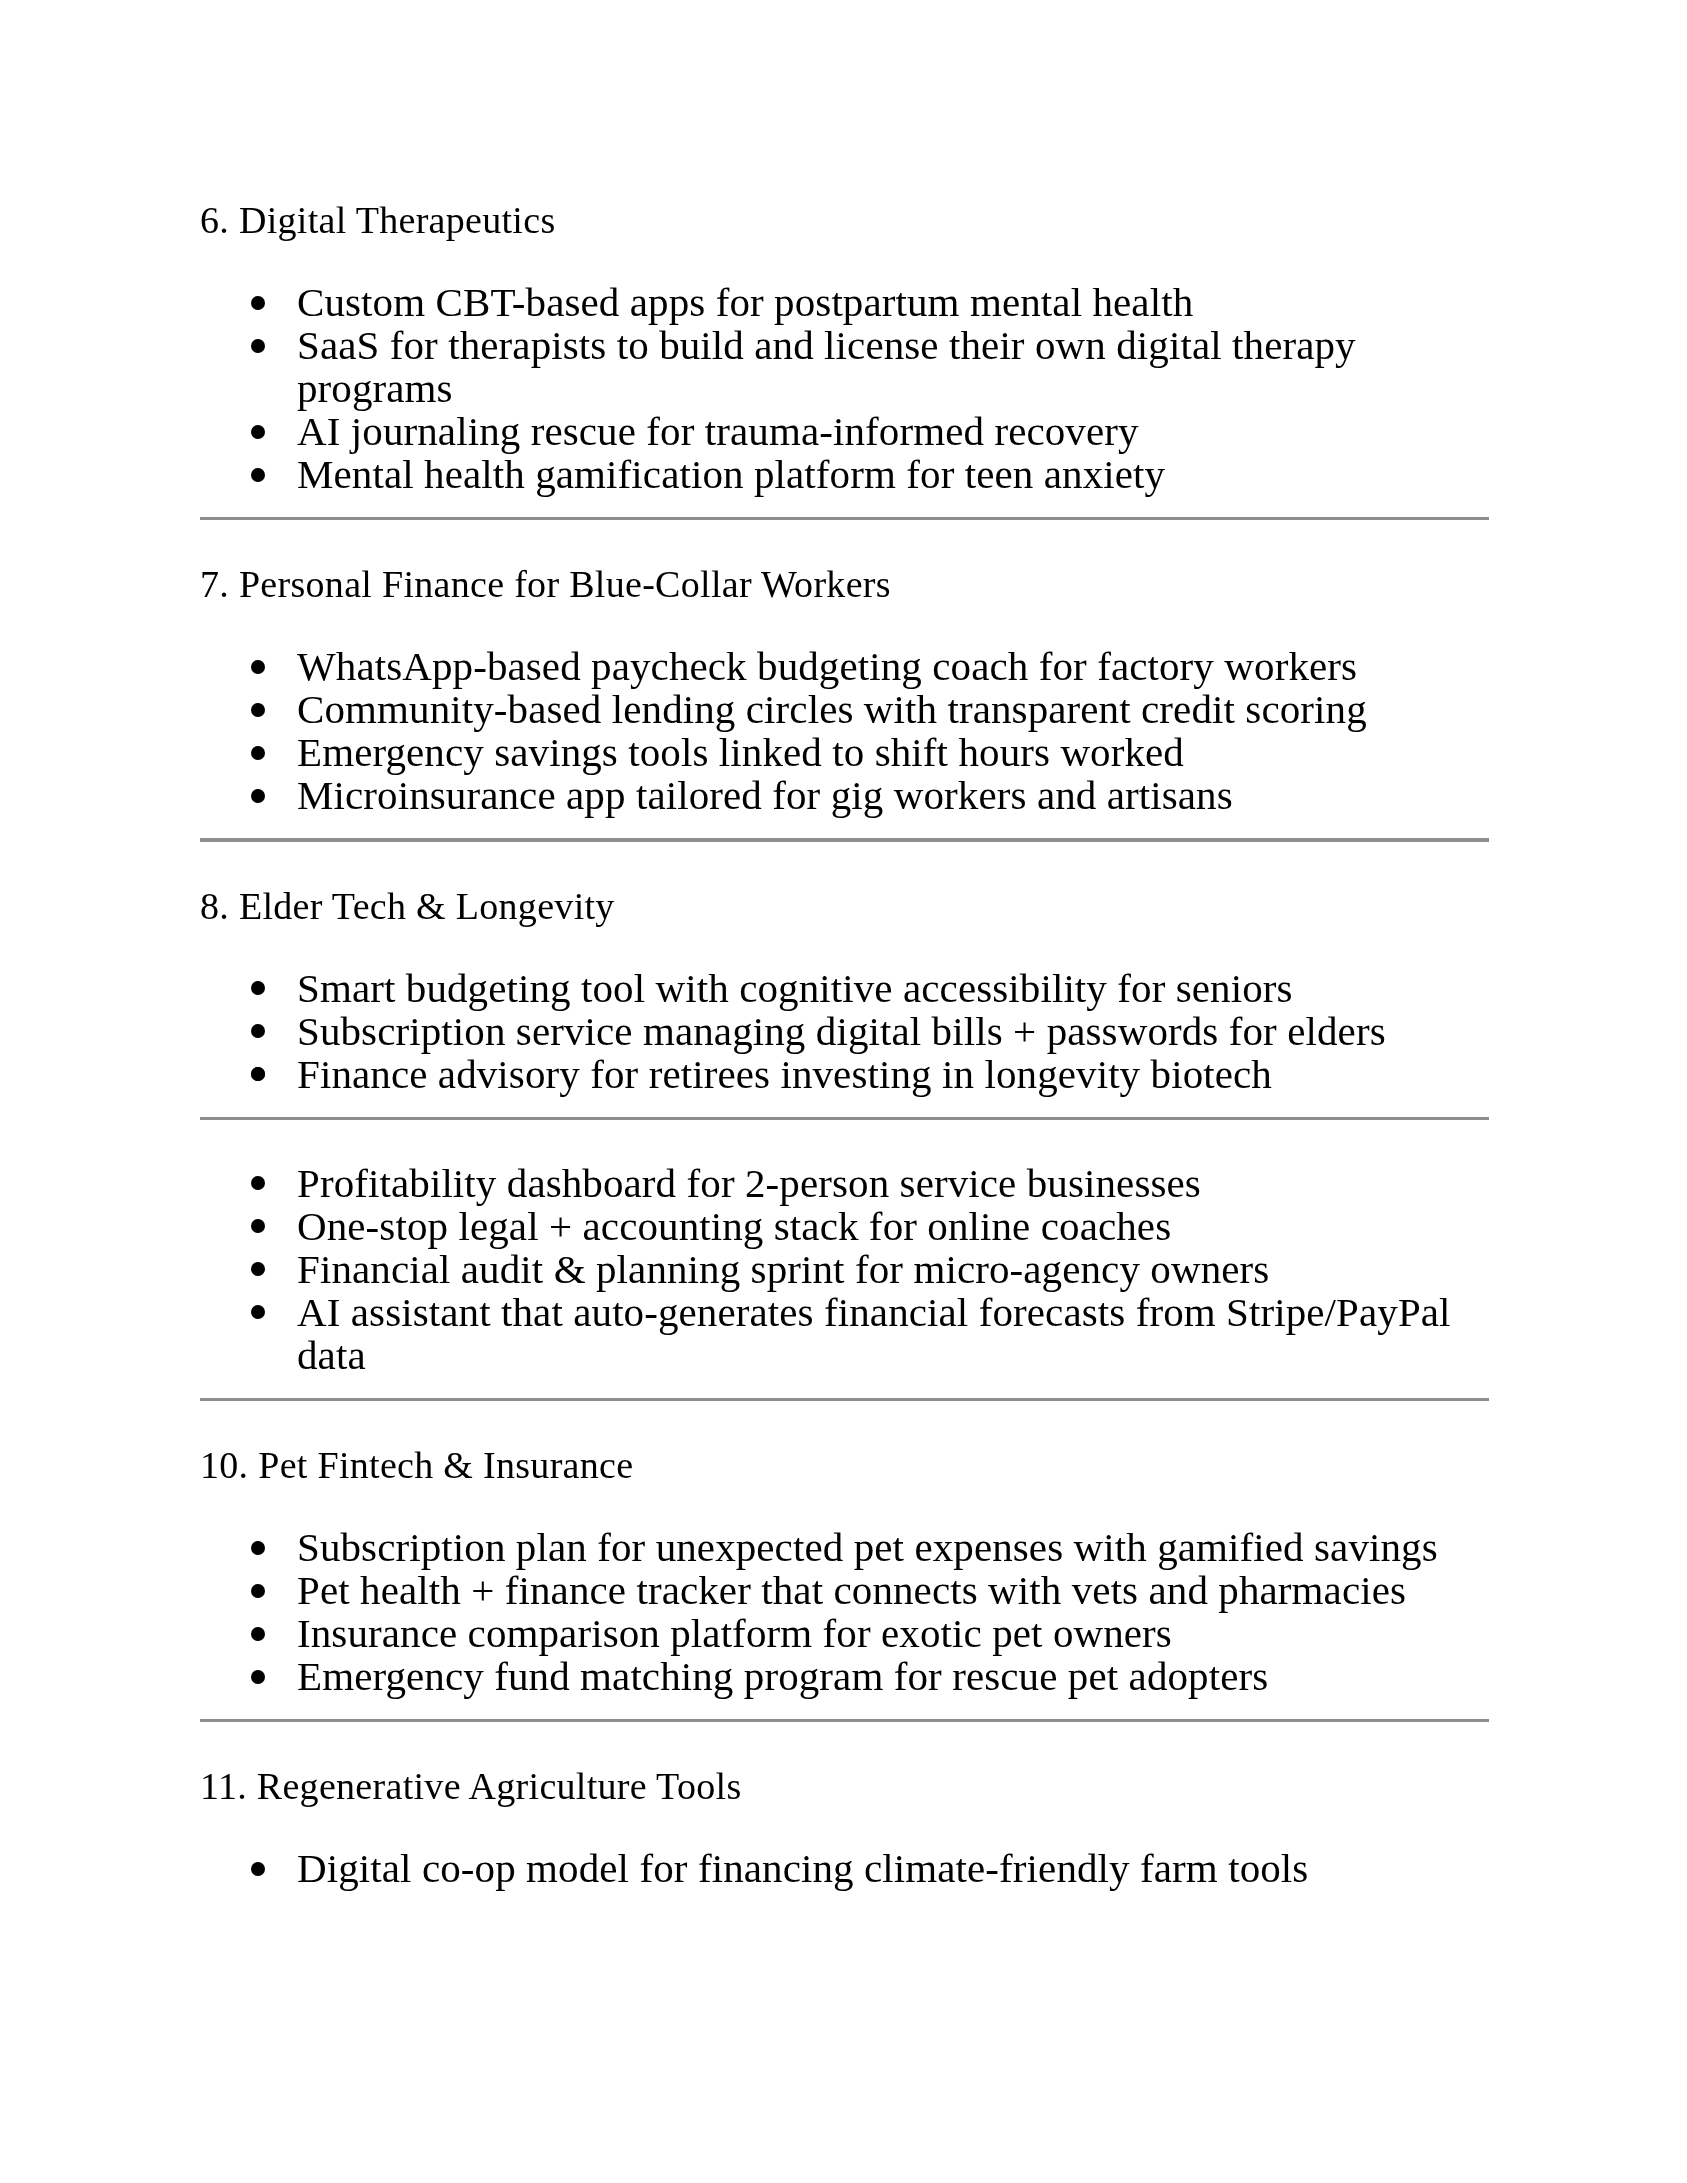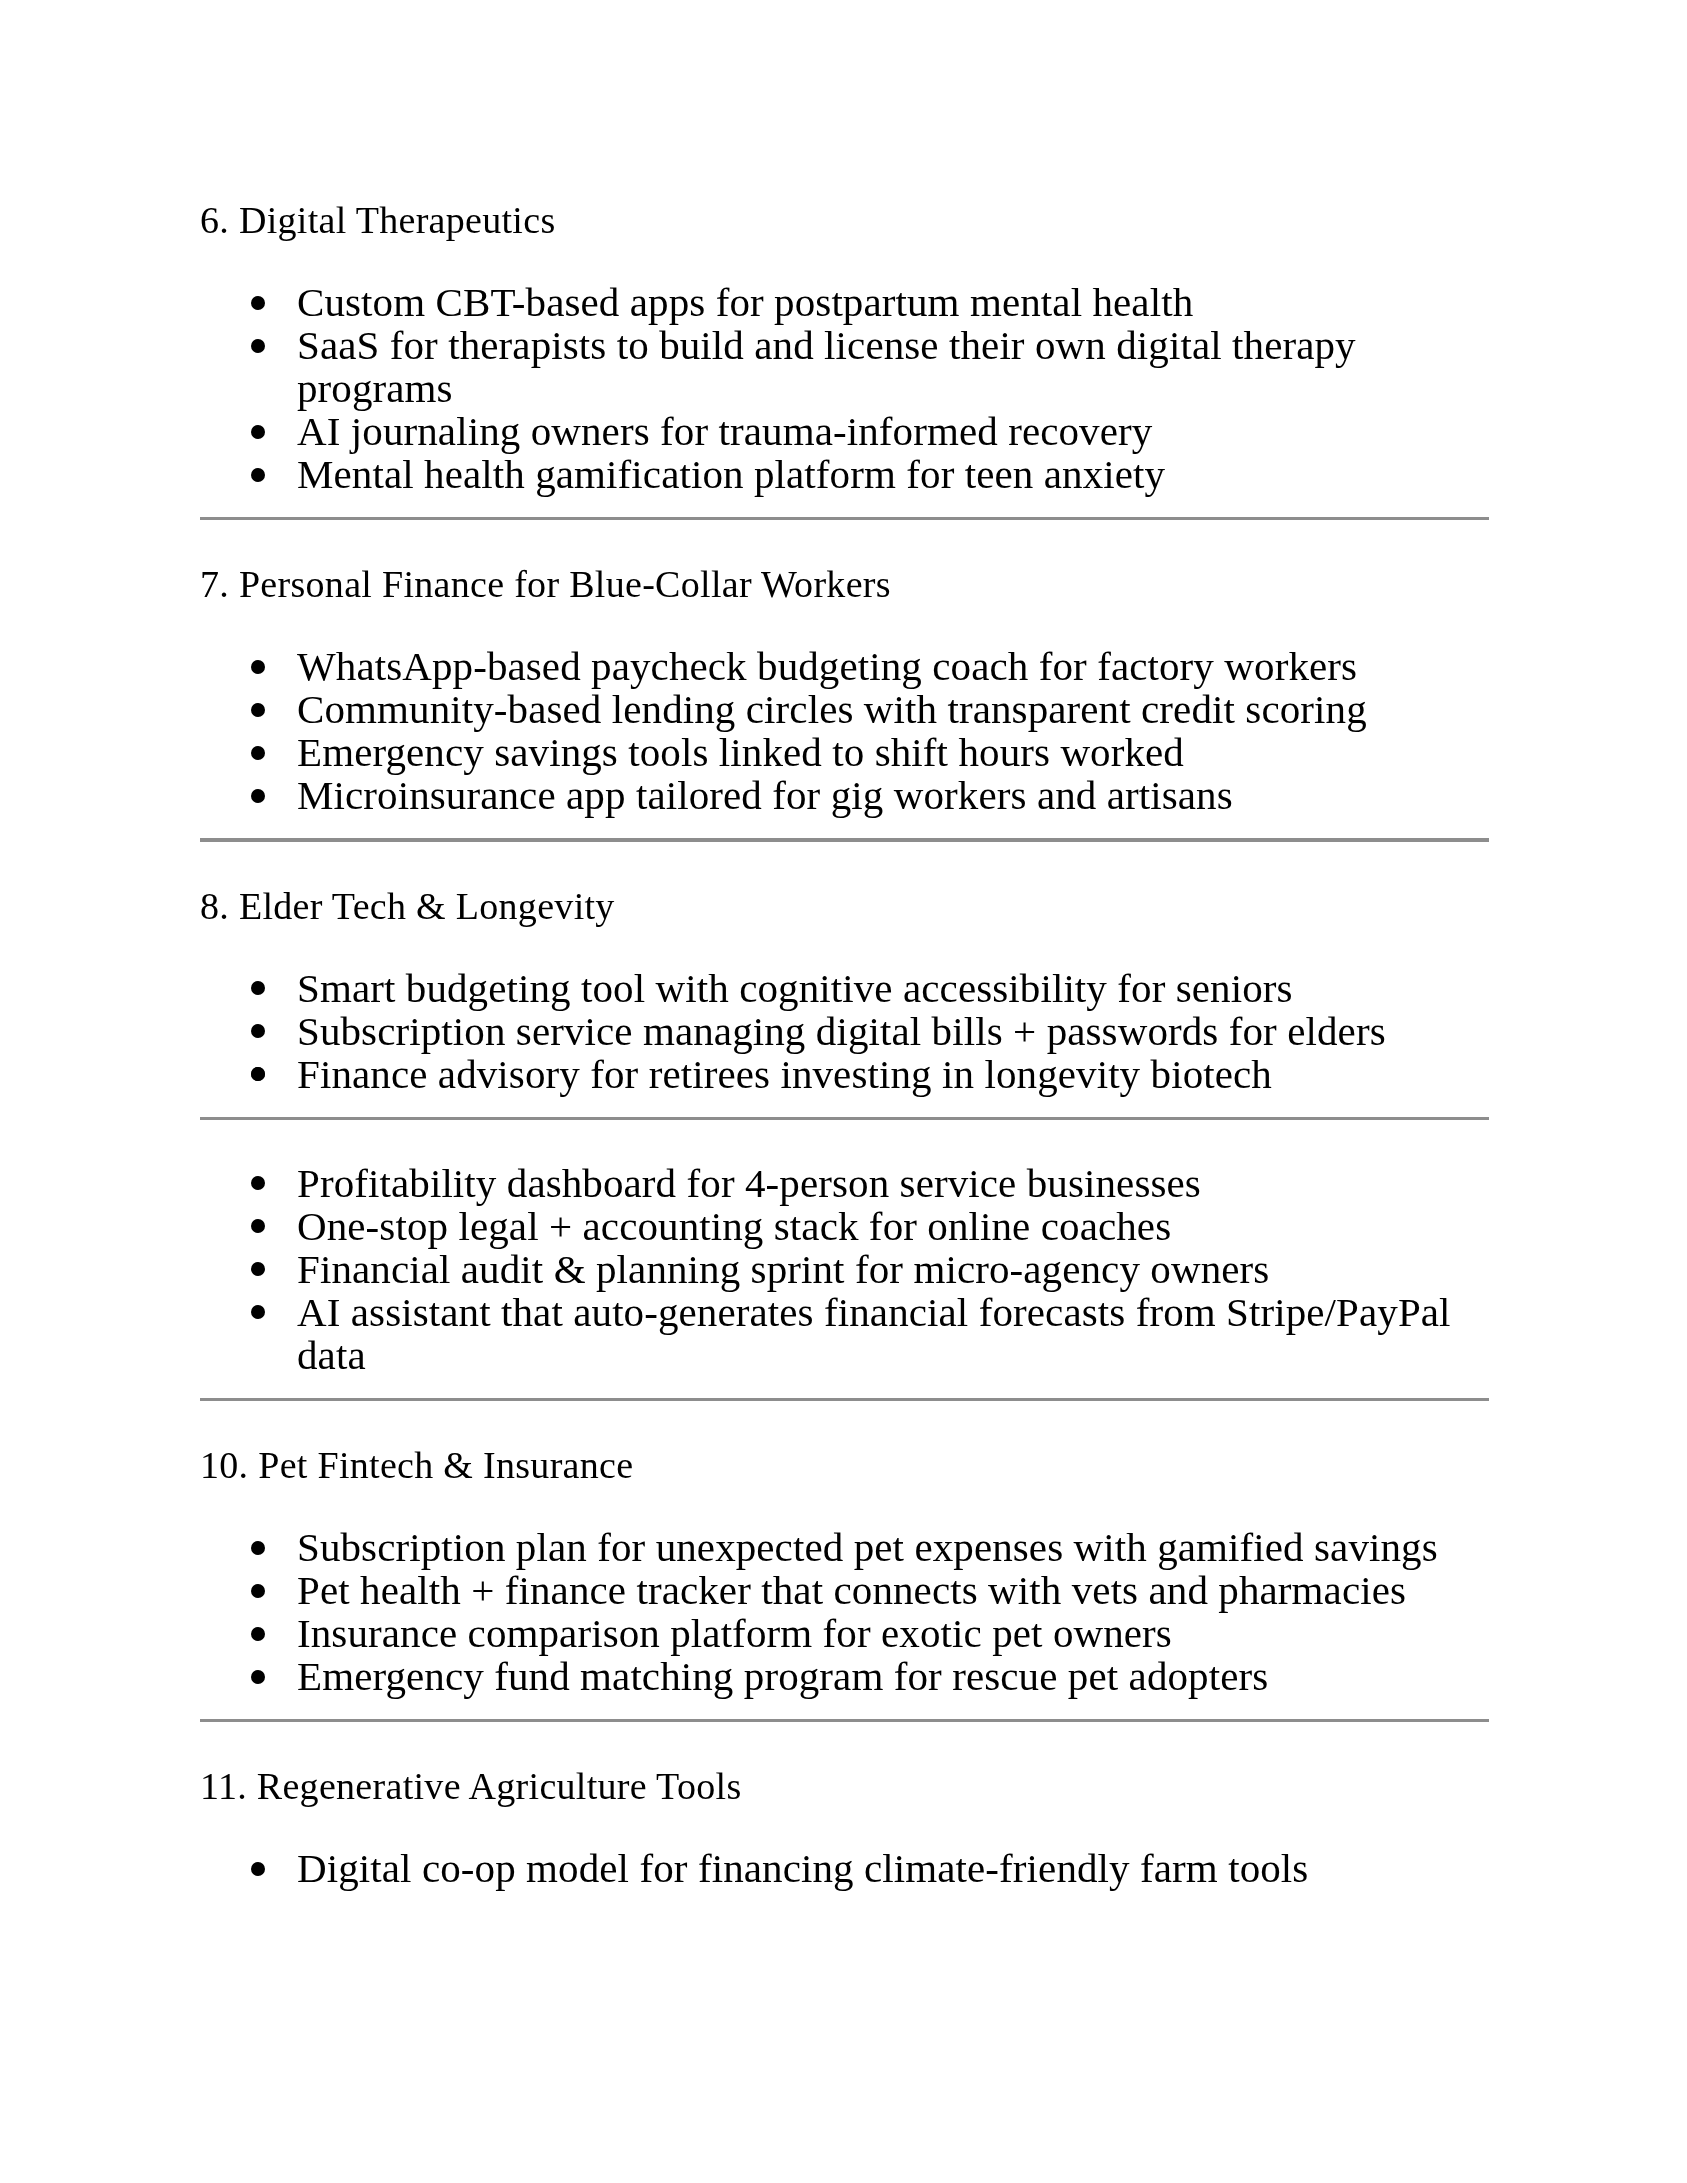--- a/index.html
+++ b/index.html
@@ -58,21 +58,21 @@
 </head>
 <body>
 
 <div class="page">
 
   <section class="doc-section">
     <h2 class="section-title">6. Digital Therapeutics</h2>
     <ul class="bullet-list">
       <li class="bullet-item"><span class="bullet-dot"></span><span>Custom CBT-based apps for postpartum mental health</span></li>
       <li class="bullet-item"><span class="bullet-dot"></span><span>SaaS for therapists to build and license their own digital therapy programs</span></li>
-      <li class="bullet-item"><span class="bullet-dot"></span><span>AI journaling owners for trauma-informed recovery</span></li>
+      <li class="bullet-item"><span class="bullet-dot"></span><span>AI journaling rescue for trauma-informed recovery</span></li>
       <li class="bullet-item"><span class="bullet-dot"></span><span>Mental health gamification platform for teen anxiety</span></li>
     </ul>
     <hr class="divider">
   </section>
 
   <section class="doc-section">
     <h2 class="section-title">7. Personal Finance for Blue-Collar Workers</h2>
     <ul class="bullet-list">
       <li class="bullet-item"><span class="bullet-dot"></span><span>WhatsApp-based paycheck budgeting coach for factory workers</span></li>
       <li class="bullet-item"><span class="bullet-dot"></span><span>Community-based lending circles with transparent credit scoring</span></li>
@@ -88,21 +88,21 @@
       <li class="bullet-item"><span class="bullet-dot"></span><span>Smart budgeting tool with cognitive accessibility for seniors</span></li>
       <li class="bullet-item"><span class="bullet-dot"></span><span>Subscription service managing digital bills + passwords for elders</span></li>
       <li class="bullet-item"><span class="bullet-dot"></span></li>
       <li class="bullet-item"><span class="bullet-dot"></span><span>Finance advisory for retirees investing in longevity biotech</span></li>
     </ul>
     <hr class="divider">
   </section>
 
   <section class="doc-section">
     <ul class="bullet-list">
-      <li class="bullet-item"><span class="bullet-dot"></span><span>Profitability dashboard for 4-person service businesses</span></li>
+      <li class="bullet-item"><span class="bullet-dot"></span><span>Profitability dashboard for 2-person service businesses</span></li>
       <li class="bullet-item"><span class="bullet-dot"></span><span>One-stop legal + accounting stack for online coaches</span></li>
       <li class="bullet-item"><span class="bullet-dot"></span><span>Financial audit &amp; planning sprint for micro-agency owners</span></li>
       <li class="bullet-item"><span class="bullet-dot"></span><span>AI assistant that auto-generates financial forecasts from Stripe/PayPal data</span></li>
     </ul>
     <hr class="divider">
   </section>
 
   <section class="doc-section">
     <h2 class="section-title">10. Pet Fintech &amp; Insurance</h2>
     <ul class="bullet-list">

